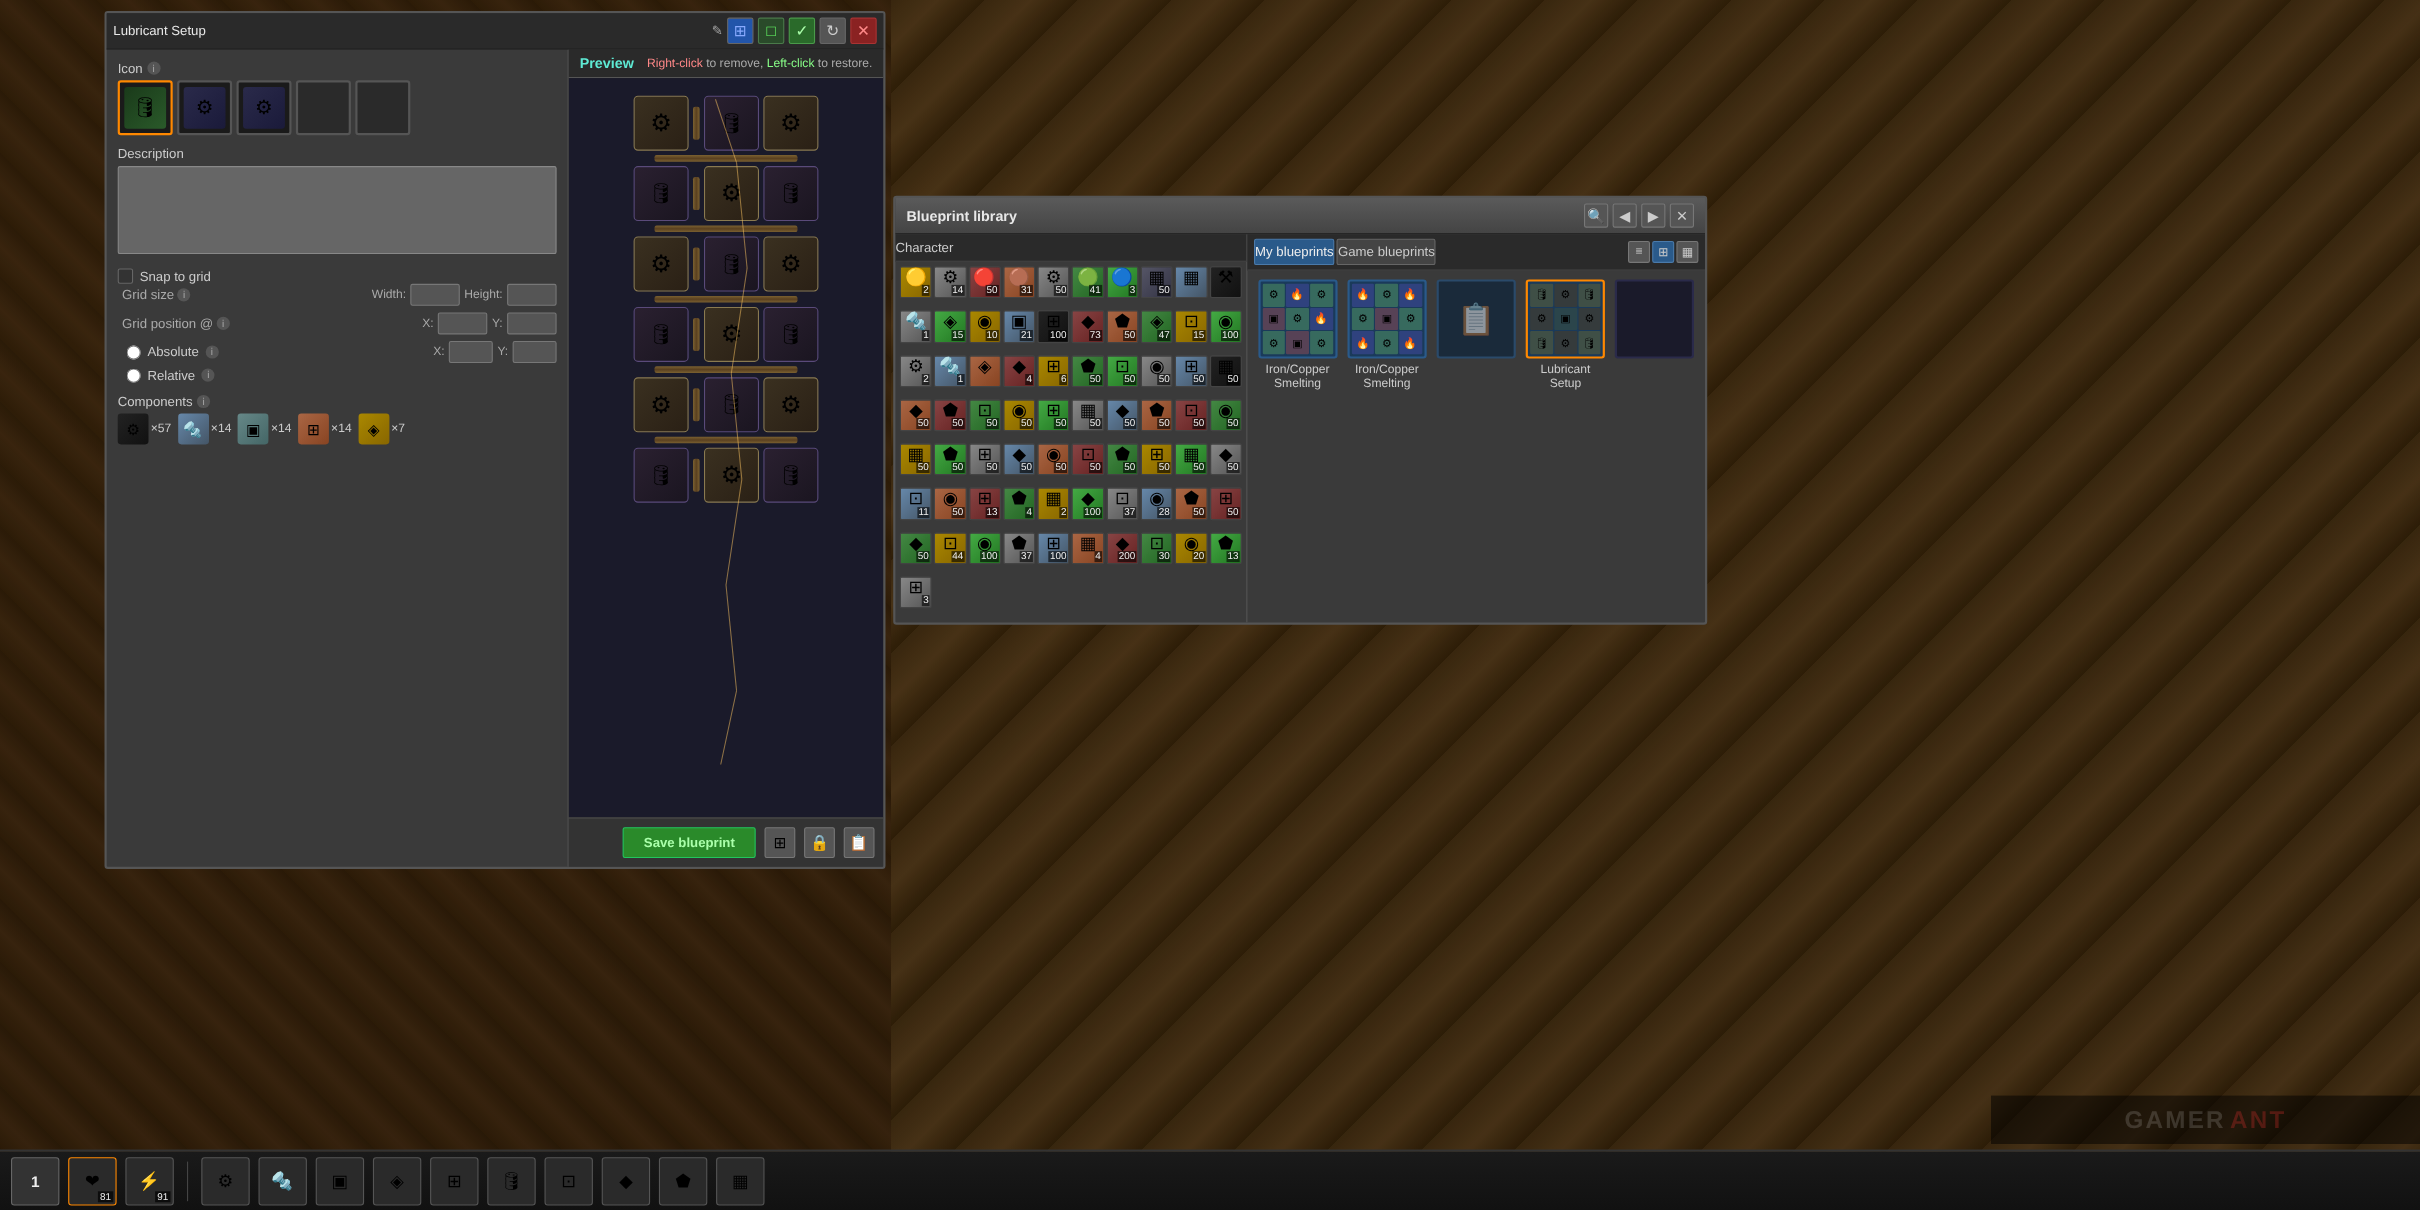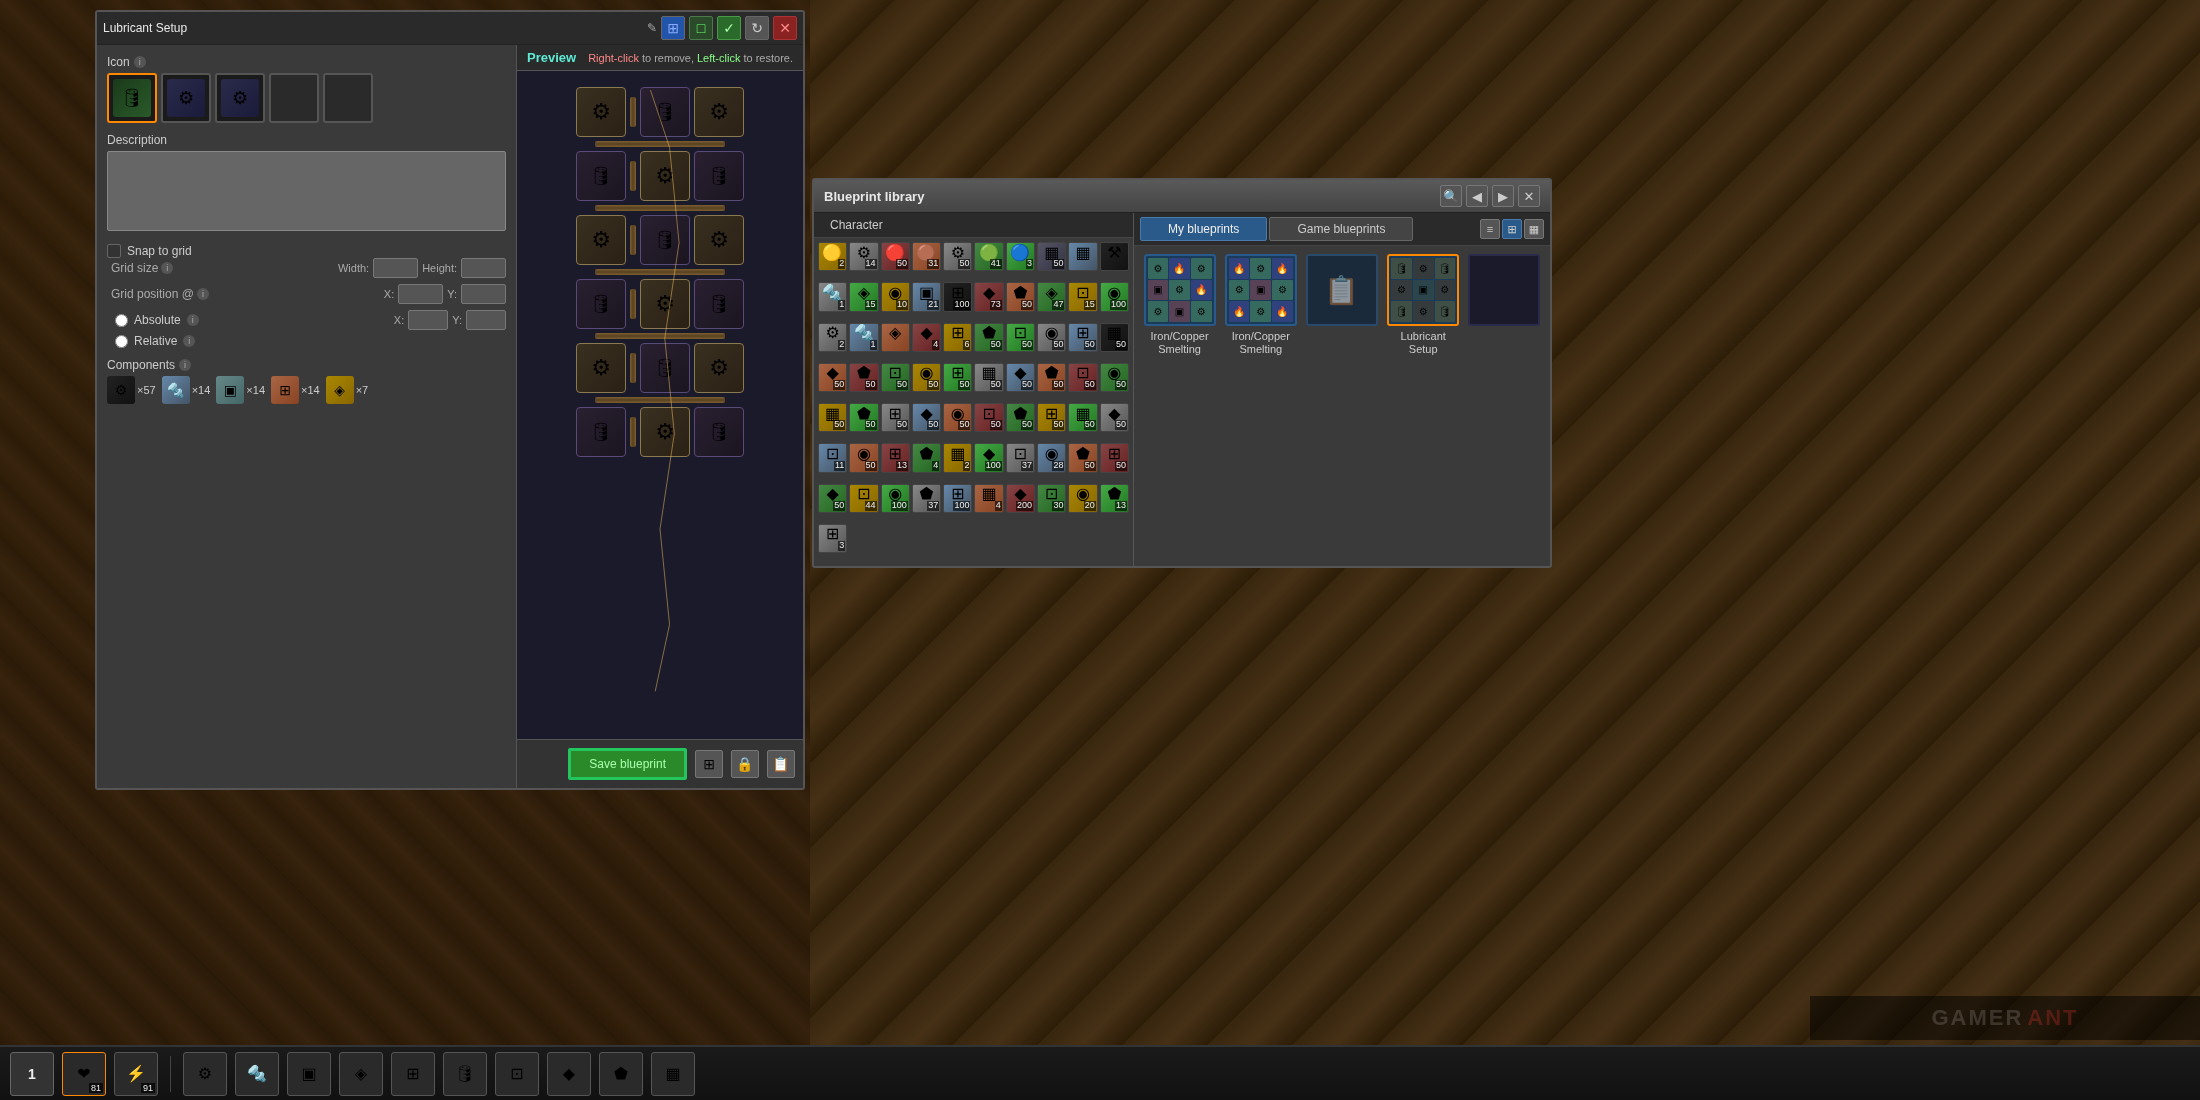--- a/index.html
+++ b/index.html
@@ -384,27 +384,27 @@
       display: flex;
       justify-content: flex-end;
       align-items: center;
       gap: 8px;
       background: #333;
       border-top: 1px solid #555;
     }
 
     .save-btn {
       background: #2a8a2a;
-      border: 3px solid #22c55e;
+      border: 1px solid #22c55e;
       color: #aaffaa;
       padding: 6px 18px;
       font-size: 12px;
       cursor: pointer;
       border-radius: 2px;
-      font-weight: normal;
+      font-weight: bold;
     }
 
     .icon-btn-small {
       width: 28px;
       height: 28px;
       background: #555;
       border: 1px solid #777;
       border-radius: 2px;
       display: flex;
       align-items: center;
@@ -471,21 +471,21 @@
 
     
     .character-panel {
       width: 320px;
       border-right: 1px solid #555;
       display: flex;
       flex-direction: column;
     }
 
     .char-header {
-      padding: 5px 16px;
+      padding: 5px 0;
       color: #ccc;
       font-size: 12px;
       border-bottom: 1px solid #444;
       background: #2a2a2a;
     }
 
     .inventory-grid {
       display: grid;
       grid-template-columns: repeat(10, 1fr);
       gap: 2px;
@@ -544,21 +544,21 @@
       align-items: center;
       justify-content: space-between;
     }
 
     .bp-tab-group {
       display: flex;
       gap: 2px;
     }
 
     .bp-tab {
-      padding: 4px 27px;
+      padding: 4px 0;
       font-size: 12px;
       color: #ccc;
       background: #444;
       border: 1px solid #666;
       border-radius: 2px;
       cursor: pointer;
     }
 
     .bp-tab.active {
       background: #2a5a8a;

